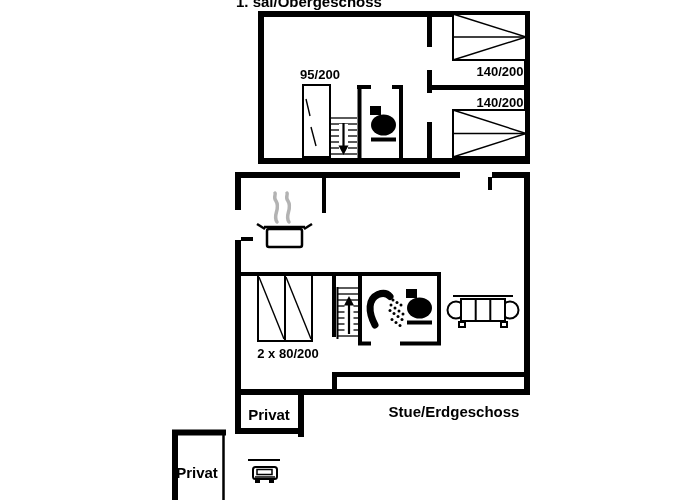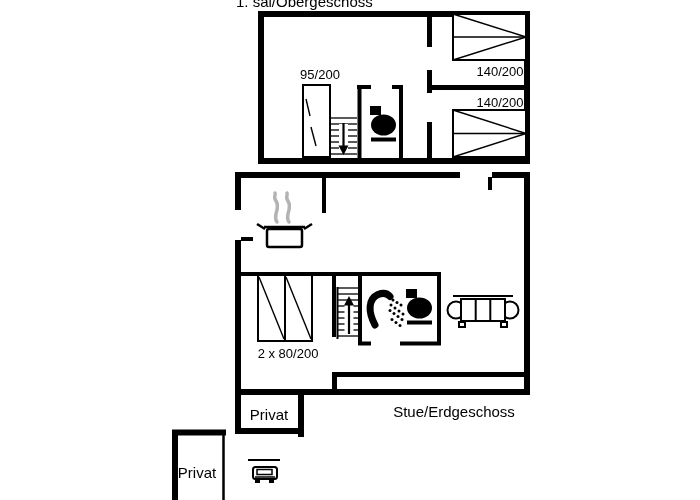--- a/index.html
+++ b/index.html
@@ -1,17 +1,17 @@
 <!DOCTYPE html>
 <html><head>
 <meta charset="utf-8">
 <style>
   html,body{margin:0;padding:0;background:#fff;}
   #plan{position:relative;width:700px;height:500px;background:#fff;overflow:hidden;
-        font-family:"Liberation Sans",sans-serif;}
+        font-family:"Liberation Sans",sans-serif;font-weight:bold;}
   svg{position:absolute;left:0;top:0;}
   svg text{fill:#000;font-family:"Liberation Sans",sans-serif;}
   .w6{stroke:#000;stroke-width:6;}
   .w5{stroke:#000;stroke-width:5;}
   .w4{stroke:#000;stroke-width:4;}
   .wall6{stroke:#000;stroke-width:6;fill:none;}
   .thin2{stroke:#000;stroke-width:2;fill:#fff;}
   .thin15{stroke:#000;stroke-width:1.4;fill:none;}
   .tread{stroke:#000;stroke-width:1.3;}
   .halo{stroke:#fff;stroke-width:9;}

